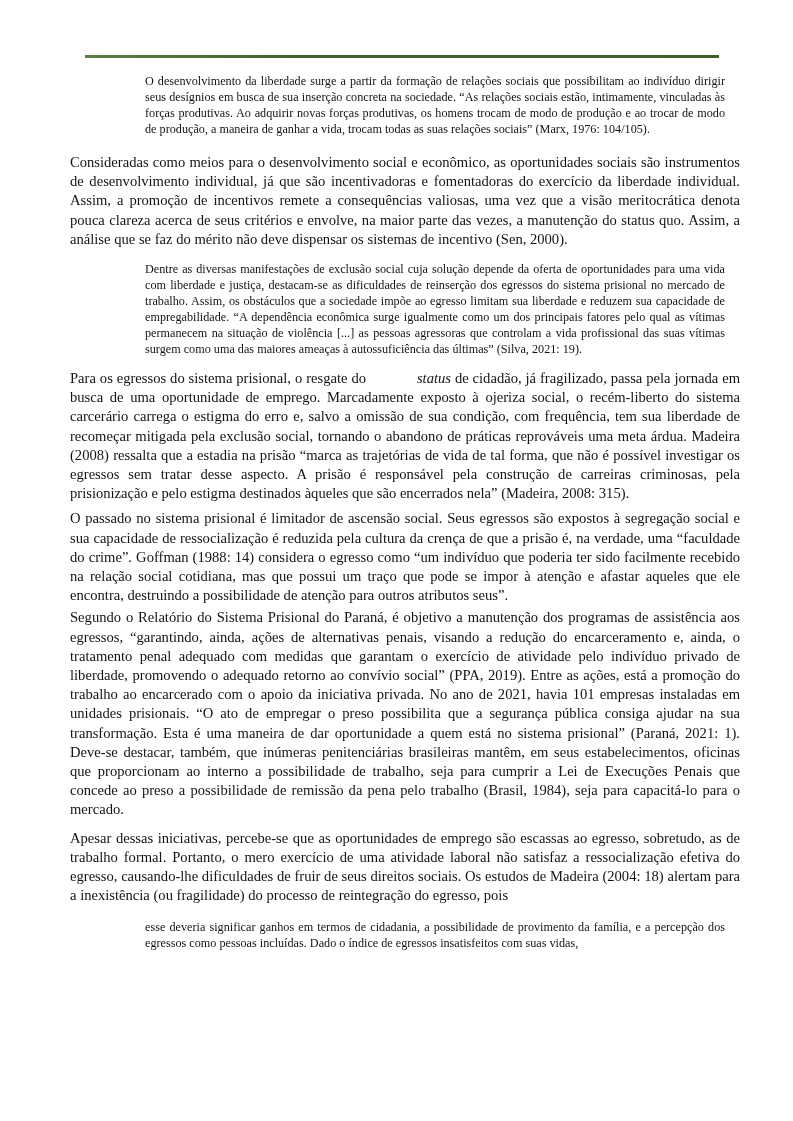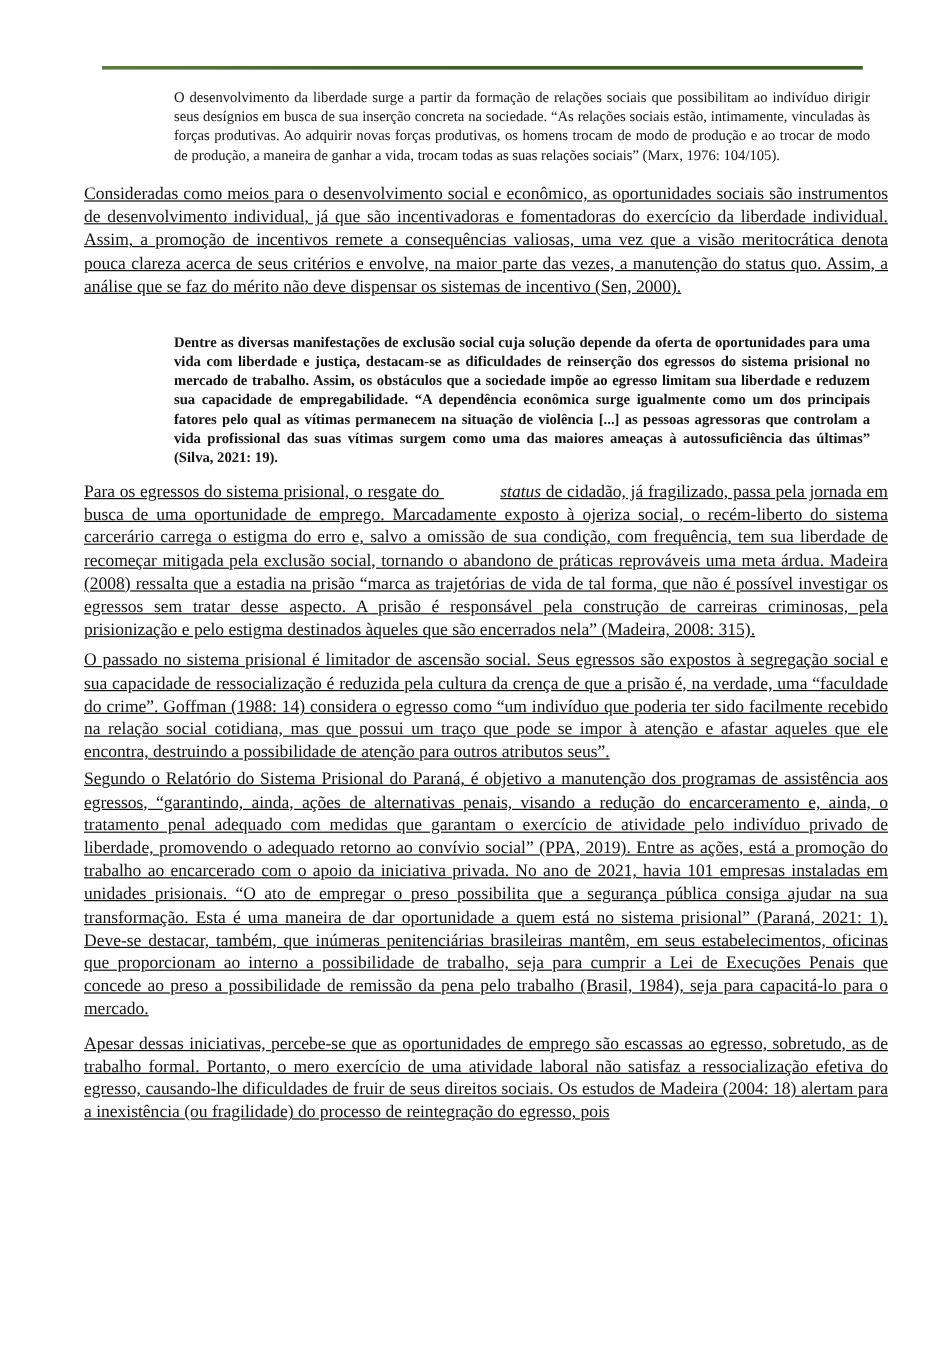--- a/index.html
+++ b/index.html
@@ -13,25 +13,25 @@
   .top-rule {
     height:3px; margin:55px 21px 0 15px;
     background:linear-gradient(to right,#5d7d45 0%,#41612a 35%,#3f5f27 100%);
   }
   .bq {
     margin:12px 15px 0 75px;
     font-size:12.2px; line-height:16px; text-align:justify;
   }
   .para {
     margin:12px 0 0 0;
-    font-size:14.6px; line-height:19.2px; text-align:justify;text-decoration:underline;
+    font-size:14.6px; line-height:19.2px; text-align:justify;
   }
   .q1 { margin-top:15px; }
   .p1 { margin-top:16px; }
-  .q2 { margin-top:28px;font-weight:bold; }
+  .q2 { margin-top:12px; }
   .p2 { margin-top:12px; }
   .p3 { margin-top:6px; }
   .p4 { margin-top:3px; }
   .p5 { margin-top:9px; }
   .q3 { margin-top:13px; }
   .it { font-style:italic;margin-left:47px; }
 </style>
 </head>
 <body>
 
@@ -47,15 +47,16 @@
     <div class="bq q2">Dentre as diversas manifestações de exclusão social cuja solução depende da oferta de oportunidades para uma vida com liberdade e justiça, destacam-se as dificuldades de reinserção dos egressos do sistema prisional no mercado de trabalho. Assim, os obstáculos que a sociedade impõe ao egresso limitam sua liberdade e reduzem sua capacidade de empregabilidade. “A dependência econômica surge igualmente como um dos principais fatores pelo qual as vítimas permanecem na situação de violência [...] as pessoas agressoras que controlam a vida profissional das suas vítimas surgem como uma das maiores ameaças à autossuficiência das últimas” (Silva, 2021: 19).</div>
 
     <p class="para p2"><span>Para os egressos do sistema prisional, o resgate do </span><span class="it">status</span><span> de cidadão, já fragilizado, passa pela jornada em busca de uma oportunidade de emprego. Marcadamente exposto à ojeriza social, o recém-liberto do sistema carcerário carrega o estigma do erro e, salvo a omissão de sua condição, com frequência, tem sua liberdade de recomeçar mitigada pela exclusão social, tornando o abandono de práticas reprováveis uma meta árdua. Madeira (2008) ressalta que a estadia na prisão “marca as trajetórias de vida de tal forma, que não é possível investigar os egressos sem tratar desse aspecto. A prisão é responsável pela construção de carreiras criminosas, pela prisionização e pelo estigma destinados àqueles que são encerrados nela” (Madeira, 2008: 315).</span></p>
 
     <p class="para p3">O passado no sistema prisional é limitador de ascensão social. Seus egressos são expostos à segregação social e sua capacidade de ressocialização é reduzida pela cultura da crença de que a prisão é, na verdade, uma “faculdade do crime”. Goffman (1988: 14) considera o egresso como “um indivíduo que poderia ter sido facilmente recebido na relação social cotidiana, mas que possui um traço que pode se impor à atenção e afastar aqueles que ele encontra, destruindo a possibilidade de atenção para outros atributos seus”.</p>
 
     <p class="para p4">Segundo o Relatório do Sistema Prisional do Paraná, é objetivo a manutenção dos programas de assistência aos egressos, “garantindo, ainda, ações de alternativas penais, visando a redução do encarceramento e, ainda, o tratamento penal adequado com medidas que garantam o exercício de atividade pelo indivíduo privado de liberdade, promovendo o adequado retorno ao convívio social” (PPA, 2019). Entre as ações, está a promoção do trabalho ao encarcerado com o apoio da iniciativa privada. No ano de 2021, havia 101 empresas instaladas em unidades prisionais. “O ato de empregar o preso possibilita que a segurança pública consiga ajudar na sua transformação. Esta é uma maneira de dar oportunidade a quem está no sistema prisional” (Paraná, 2021: 1). Deve-se destacar, também, que inúmeras penitenciárias brasileiras mantêm, em seus estabelecimentos, oficinas que proporcionam ao interno a possibilidade de trabalho, seja para cumprir a Lei de Execuções Penais que concede ao preso a possibilidade de remissão da pena pelo trabalho (Brasil, 1984), seja para capacitá-lo para o mercado.</p>
 
     <p class="para p5">Apesar dessas iniciativas, percebe-se que as oportunidades de emprego são escassas ao egresso, sobretudo, as de trabalho formal. Portanto, o mero exercício de uma atividade laboral não satisfaz a ressocialização efetiva do egresso, causando-lhe dificuldades de fruir de seus direitos sociais. Os estudos de Madeira (2004: 18) alertam para a inexistência (ou fragilidade) do processo de reintegração do egresso, pois</p>
 
+    <div class="bq q3">esse deveria significar ganhos em termos de cidadania, a possibilidade de provimento da família, e a percepção dos egressos como pessoas incluídas. Dado o índice de egressos insatisfeitos com suas vidas,</div>
   </div>
 
 </div>
 
 </body></html>

